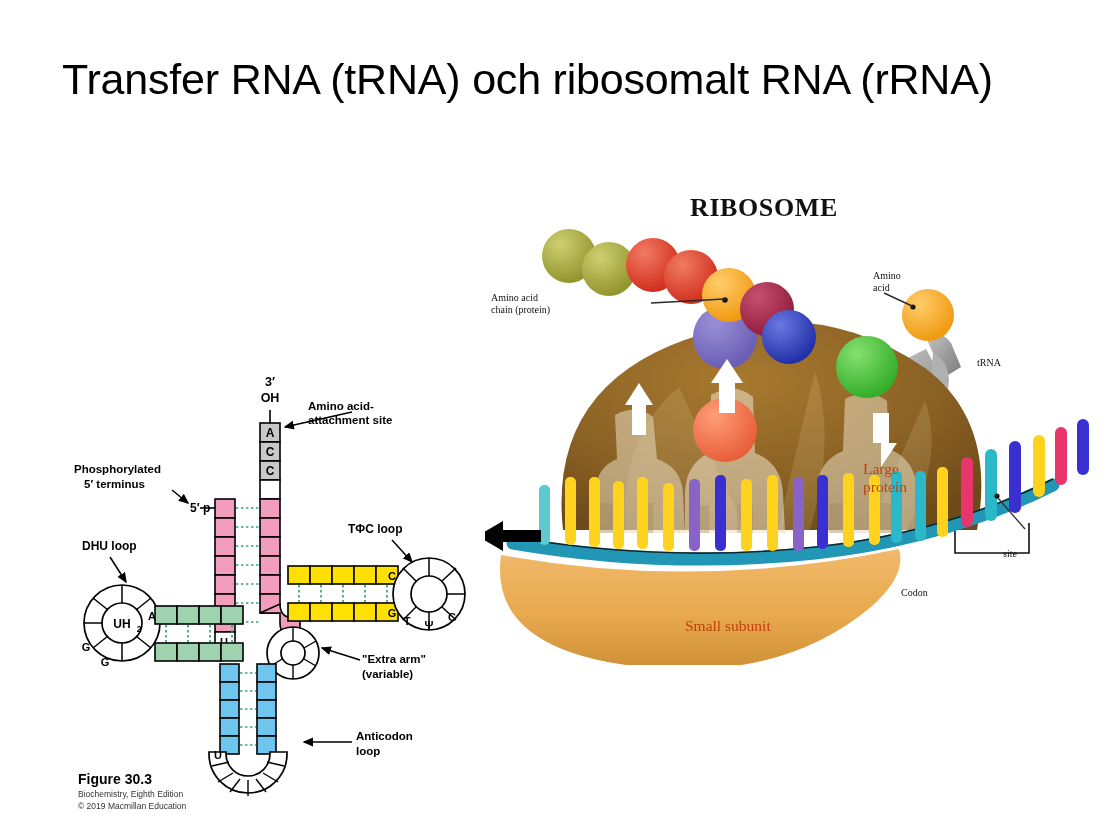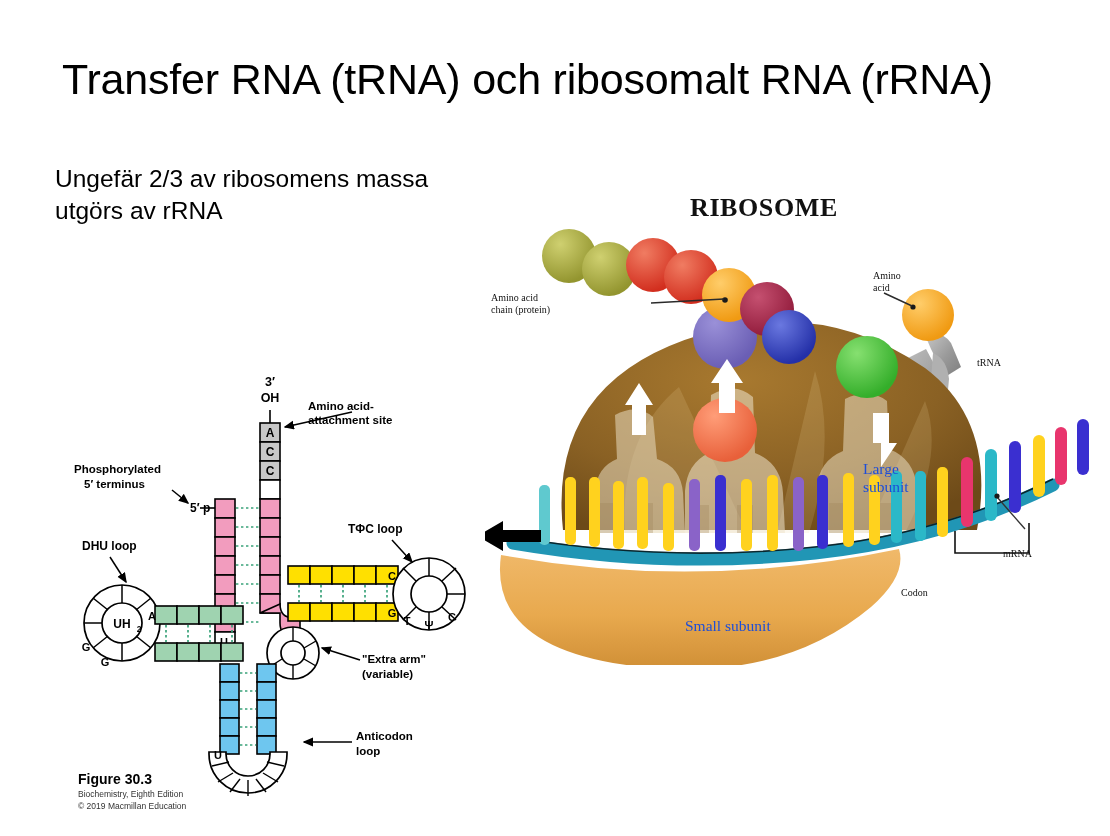--- a/index.html
+++ b/index.html
@@ -37,31 +37,30 @@
   .credit .c-bold{font-weight:bold;color:#000;font-size:14px;}
 
   
   .ribo-fig{position:absolute;left:485px;top:185px;width:610px;height:480px;font-family:Liberation Serif, serif;}
   .ribo-fig svg{position:absolute;left:0;top:0;}
   .ribo-title{
     position:absolute;left:205px;top:8px;
     font-size:26px;font-weight:bold;letter-spacing:0.6px;color:#111;
   }
   .lbl{position:absolute;font-size:10px;color:#111;line-height:1.18;}
-  .lbl-w{position:absolute;font-size:15.5px;color:#1d4ed8;line-height:1.18;}
+  .lbl-w{position:absolute;font-size:15.5px;color:#c2410c;line-height:1.18;}
 </style>
 </head>
 <body>
 
 <div class="slide">
 
   <div class="title">Transfer RNA (tRNA) och ribosomalt RNA (rRNA)</div>
 
   <div class="body-block">
-    <p>Ungefär 2/3 av ribosomens massa utgörs av rRNA</p>
     <div class="body-gap"></div>
   </div>
 
   <div class="trna-fig">
     <svg width="430" height="450" viewBox="0 0 430 450">
       <defs>
         <marker id="ah" markerWidth="7" markerHeight="7" refX="6" refY="3" orient="auto">
           <path d="M0,0 L7,3 L0,6 z" fill="#000"></path>
         </marker>
       </defs>
@@ -430,23 +429,23 @@
 
     <div class="lbl" style="left:388px;top:85px;">
       <span>Amino</span><br>
       <span>acid</span>
     </div>
 
     <div class="lbl" style="left:492px;top:172px;">tRNA</div>
 
     <div class="lbl-w" style="left:378px;top:275px;">
       <span>Large</span><br>
-      <span>subunit</span>
+      <span>protein</span>
     </div>
 
     <div class="lbl-w" style="left:200px;top:432px;">Small subunit</div>
 
     <div class="lbl" style="left:416px;top:402px;">Codon</div>
 
-    <div class="lbl" style="left:518px;top:363px;">mRNA</div>
+    <div class="lbl" style="left:518px;top:363px;">site</div>
   </div>
 
 </div>
 
 </body></html>

